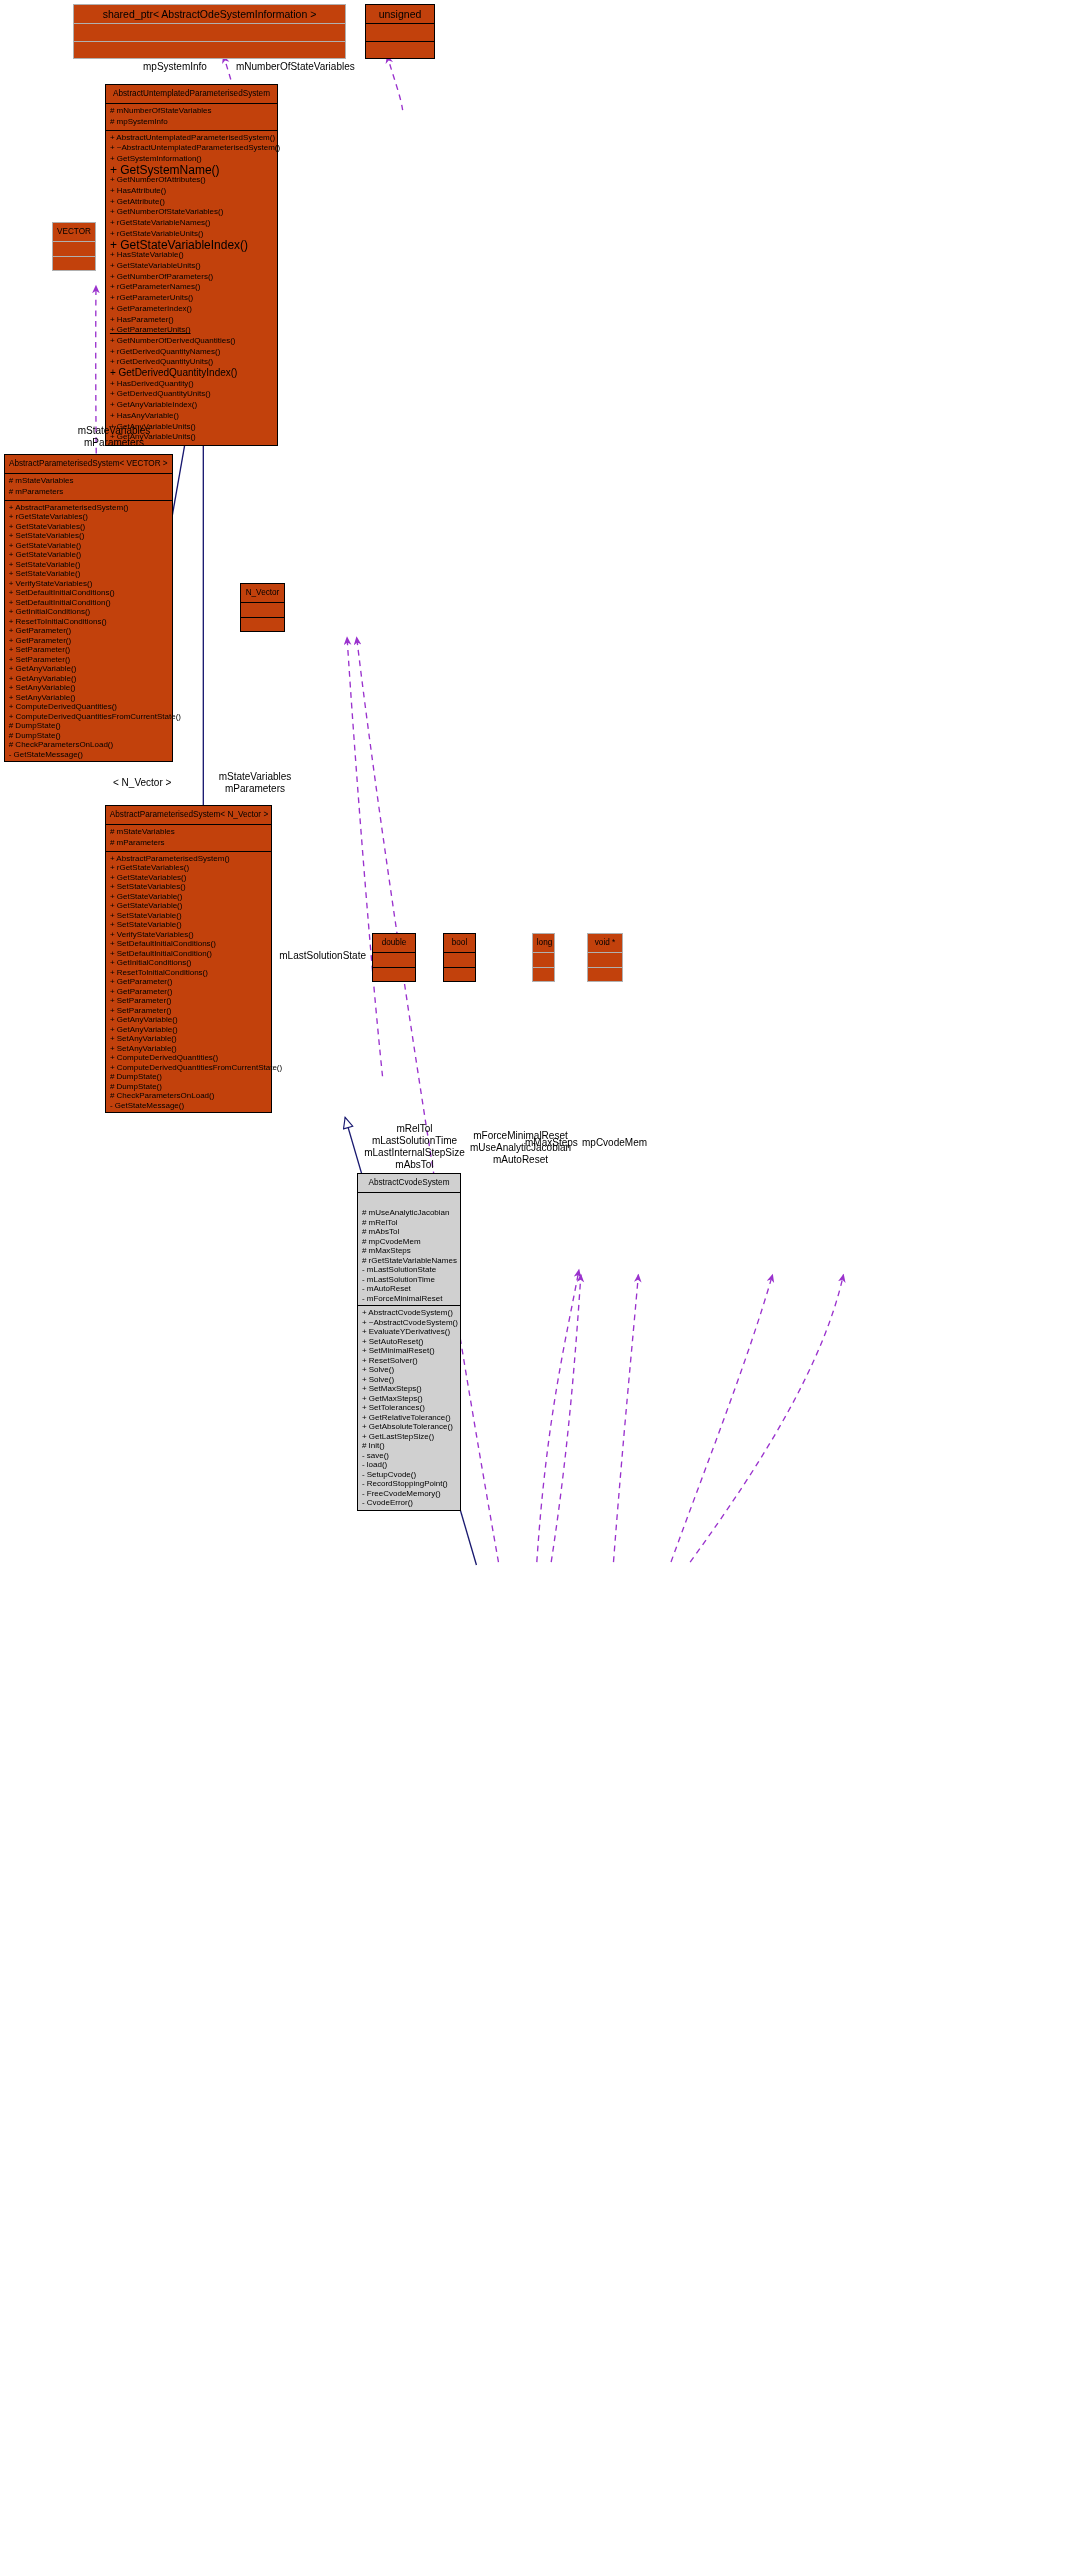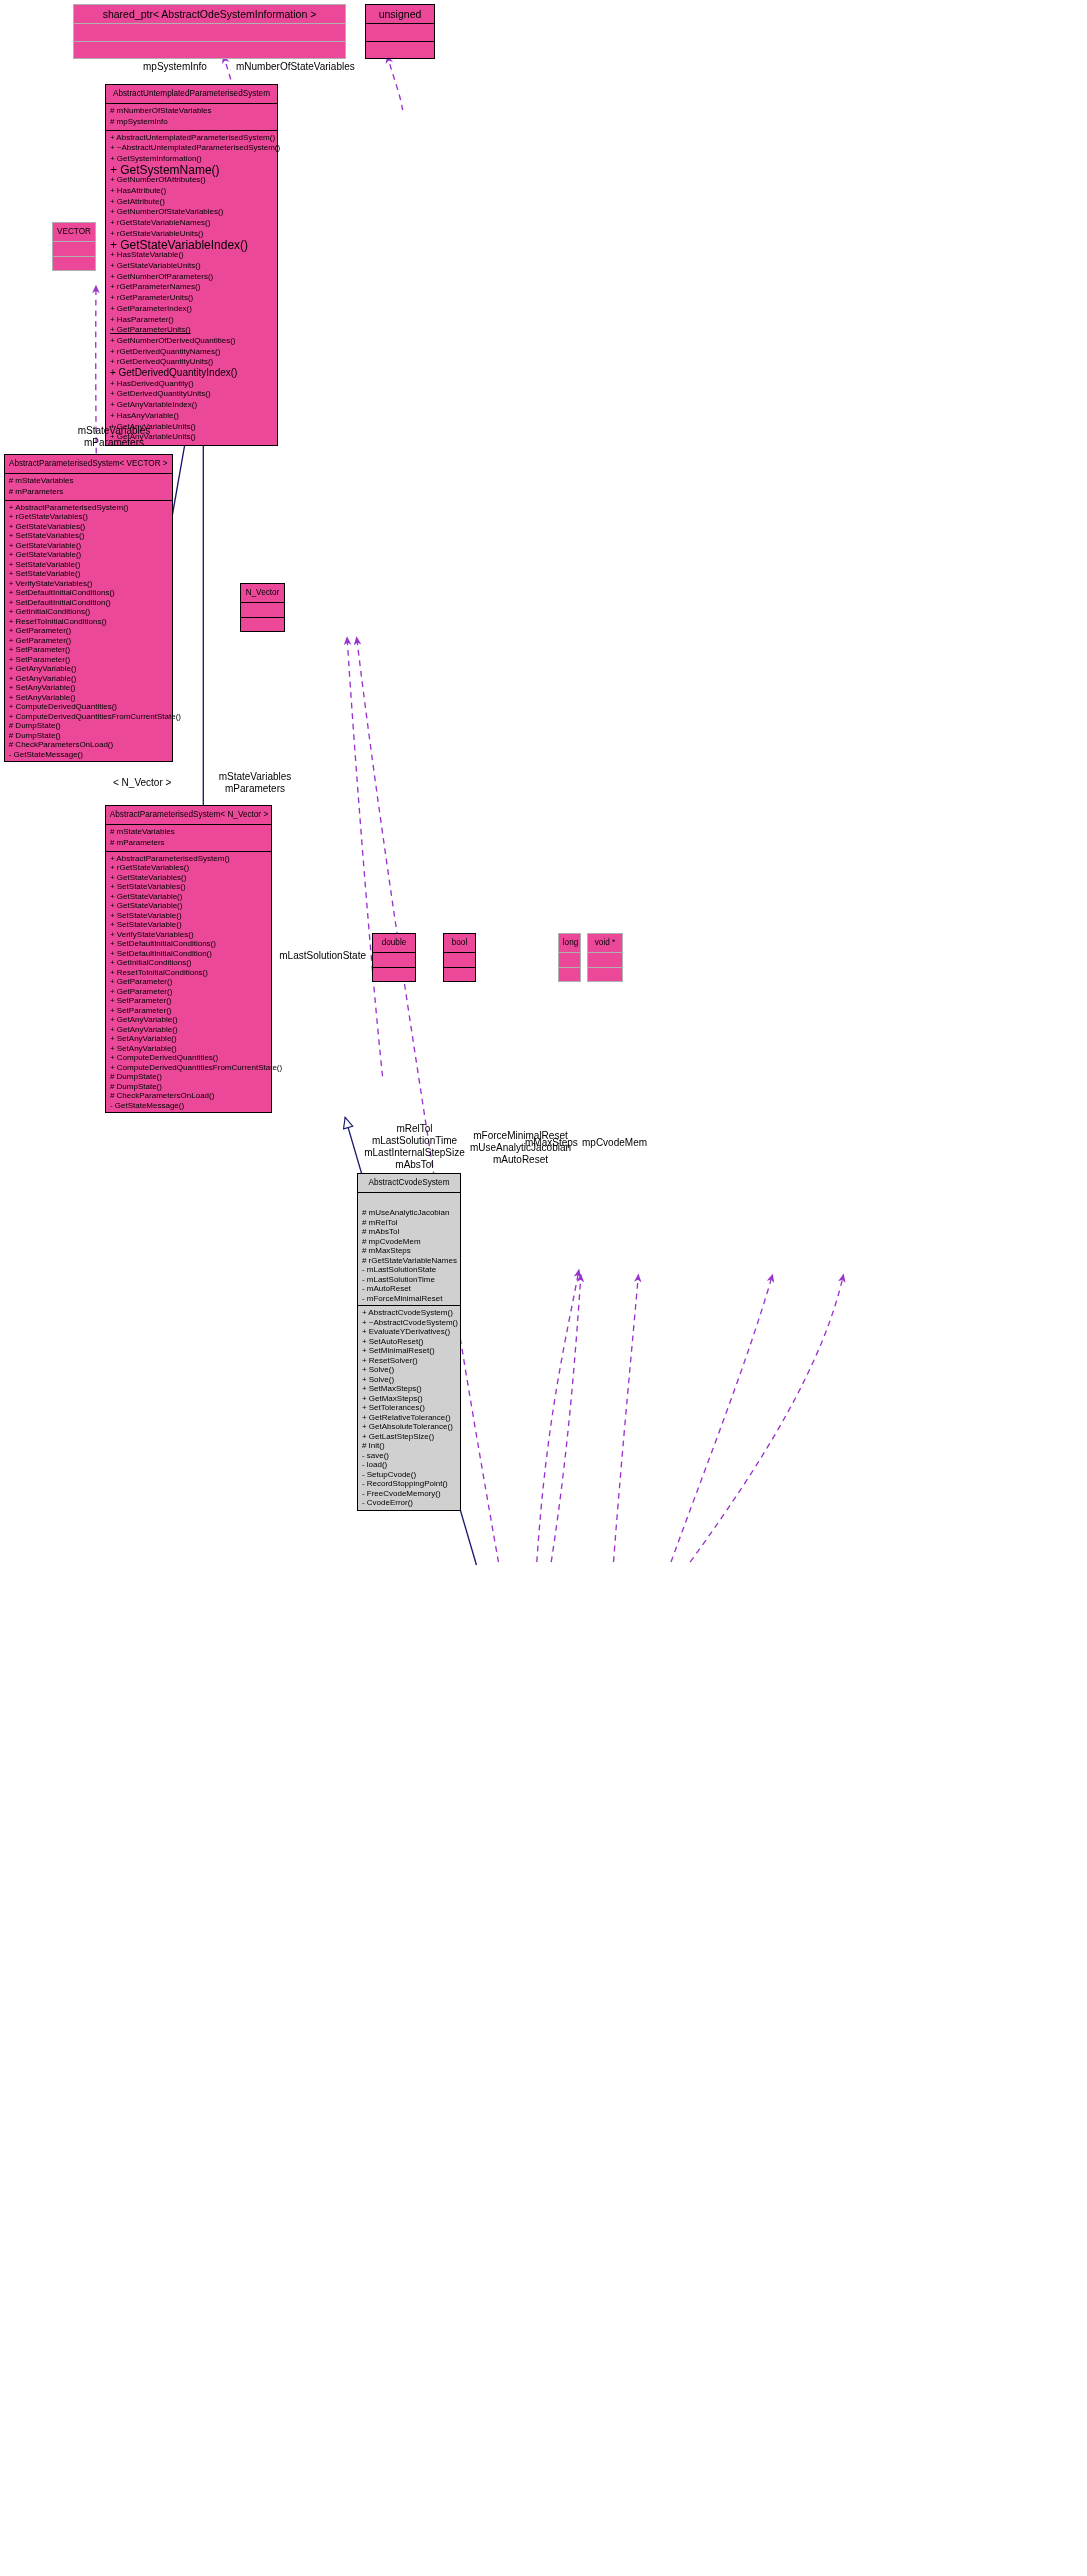--- a/index.html
+++ b/index.html
@@ -22,21 +22,21 @@
   }
   svg.edges {
     position: absolute;
     left: 0; top: 0;
     width: 1088px;
     height: 2576px;
     pointer-events: none;
   }
   .node {
     position: absolute;
-    background: #ec4899;
+    background: #c2410c;
     box-sizing: border-box;
     font-size: 10.5px;
     line-height: 12.7px;
     color: #000000;
   }
   
   .node.plain {
     border: 1px solid #b0b0b0;
   }
   .node.plain .title {
@@ -310,21 +310,21 @@
   <div class="node cls" style="left:443px; top:933px; width:33px;">
     <div class="title" style="font-size:8.2px;">bool</div>
     <div class="attrs">
         <div class="empty-sec" style="height:9.6px;"></div>
       </div>
     <div class="ops">
         <div class="empty-sec" style="height:9.6px;"></div>
       </div>
   </div>
 
-  <div class="node plain" style="left:558px; top:933px; width:23px;">
+  <div class="node plain" style="left:532px; top:933px; width:23px;">
     <div class="title" style="font-size:8.2px;">long</div>
     <div class="attrs">
         <div class="empty-sec" style="height:9.6px;"></div>
       </div>
     <div class="ops">
         <div class="empty-sec" style="height:9.6px;"></div>
       </div>
   </div>
 
   <div class="node plain" style="left:587px; top:933px; width:36px;">

